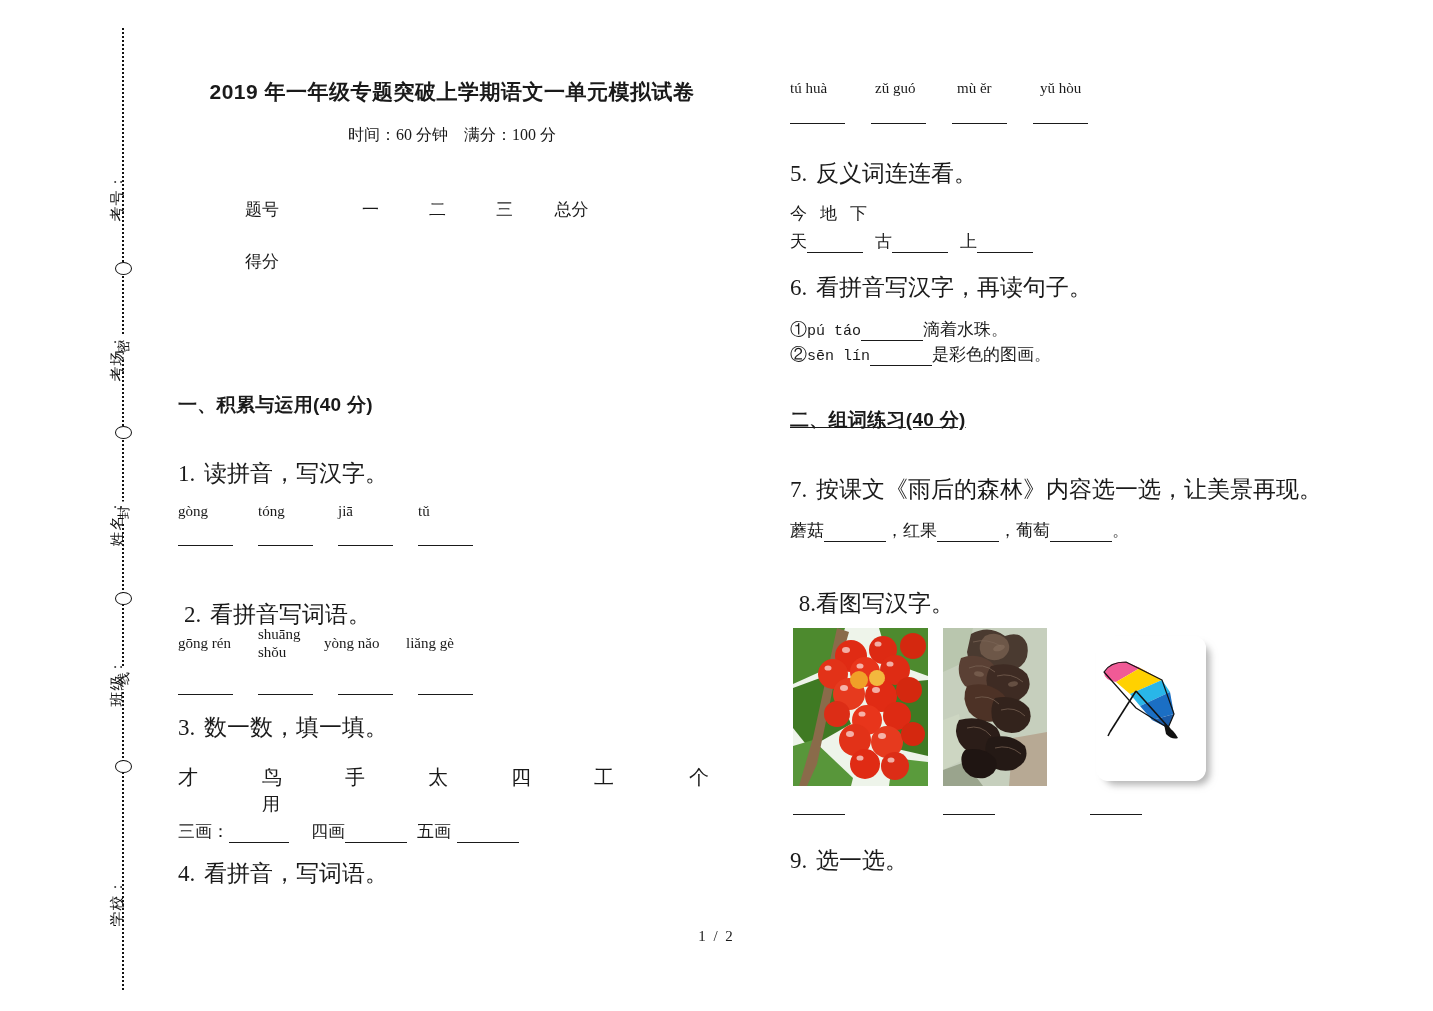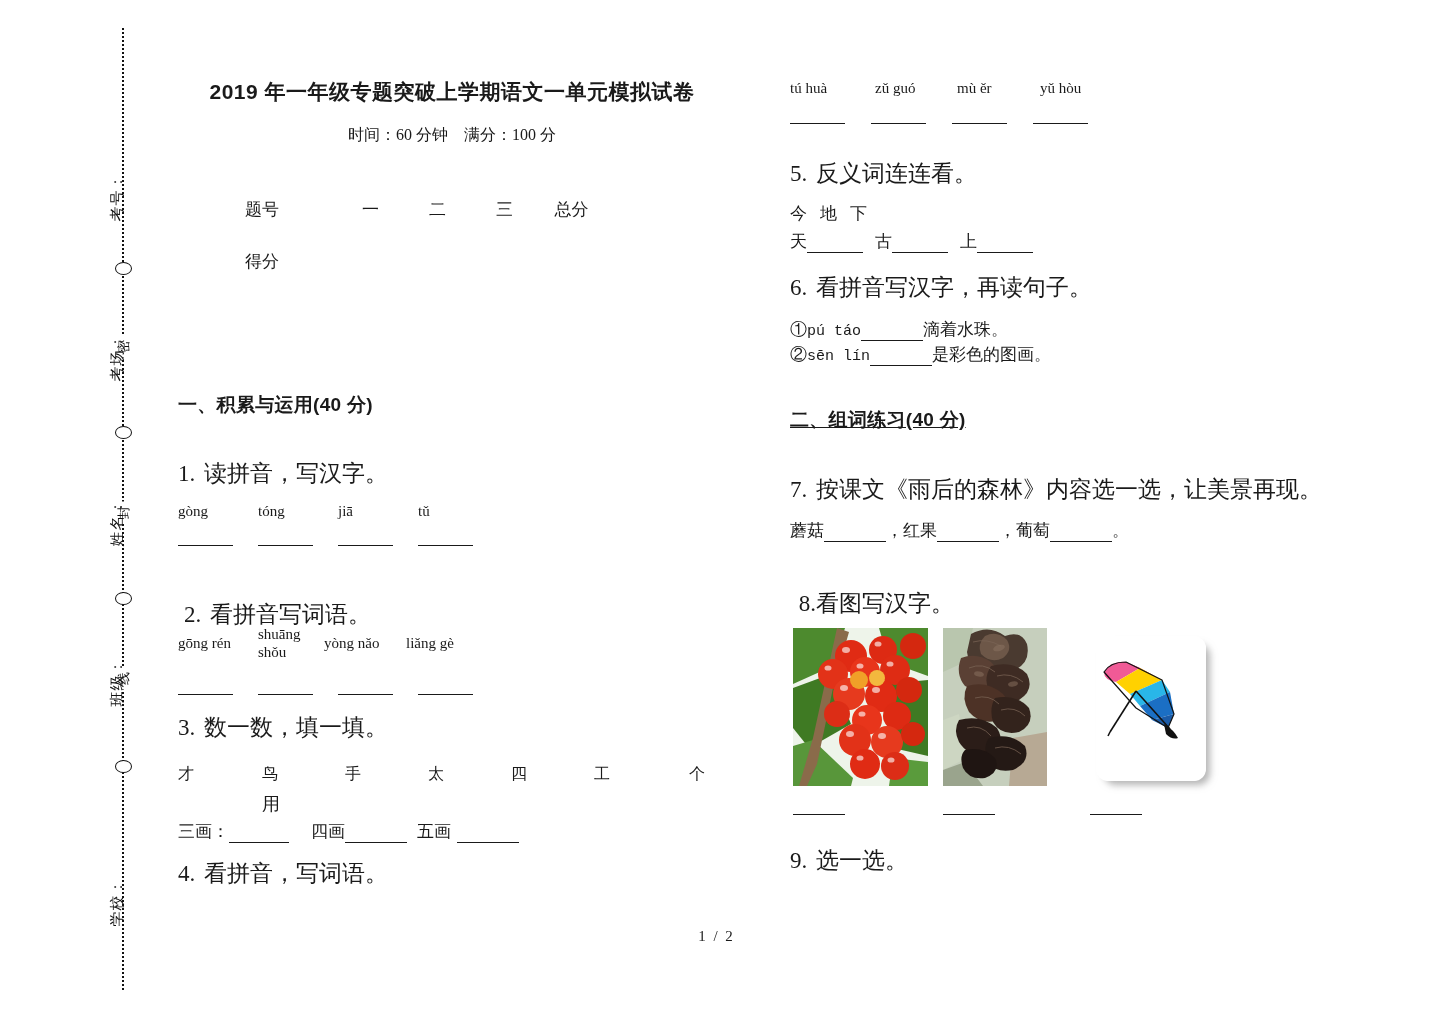--- a/index.html
+++ b/index.html
@@ -251,21 +251,21 @@
       <span style="display:block">shǒu</span>
     </span><span style="display:inline-block;width:82px;vertical-align:middle">yòng nǎo</span><span style="display:inline-block;width:80px;vertical-align:middle">liǎng gè</span>
   </div>
   <div class="abs blank-row" style="left:178px; top:677px;">
     <span class="blank" style="width:55px"></span><span style="display:inline-block;width:25px"></span><span class="blank" style="width:55px"></span><span style="display:inline-block;width:25px"></span><span class="blank" style="width:55px"></span><span style="display:inline-block;width:25px"></span><span class="blank" style="width:55px"></span>
   </div>
 
   <div class="abs q-line" style="left:178px; top:712px;">
     <span class="q-num">3.</span><span>数一数，填一填。</span>
   </div>
-  <div class="abs cn" style="left:178px; top:764px; font-size:16px; white-space:nowrap;">
+  <div class="abs cn" style="left:178px; top:764px; font-size:20px; white-space:nowrap;">
     <span style="display:inline-block;width:84px">才</span><span style="display:inline-block;width:83px">鸟</span><span style="display:inline-block;width:83px">手</span><span style="display:inline-block;width:83px">太</span><span style="display:inline-block;width:83px">四</span><span style="display:inline-block;width:95px">工</span><span style="display:inline-block;width:40px">个</span>
   </div>
   <div class="abs cn" style="left:262px; top:792px; font-size:18px;">
     <span>用</span>
   </div>
   <div class="abs cn" style="left:178px; top:820px; font-size:17px; white-space:nowrap;">
     <span>三画：</span><span class="ul" style="width:60px"></span><span style="display:inline-block;width:22px"></span><span>四画</span><span class="ul" style="width:62px"></span><span style="display:inline-block;width:10px"></span><span>五画</span><span style="display:inline-block;width:6px"></span><span class="ul" style="width:62px"></span>
   </div>
 
   <div class="abs q-line" style="left:178px; top:858px;">

